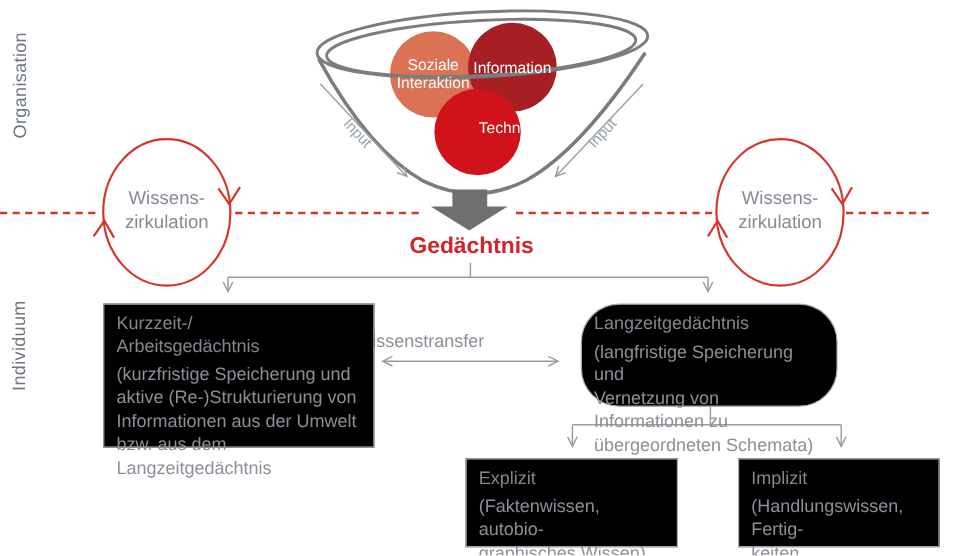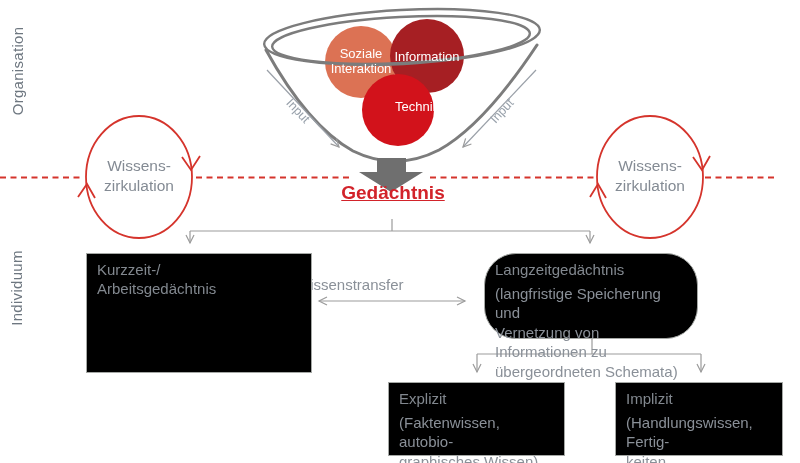--- a/index.html
+++ b/index.html
@@ -94,37 +94,41 @@
       <path d="M701,354 V372" marker-end="url(#chev)"></path>
     </g>
   </svg>
 
   <div class="txt side-label" style="left:-42px;top:62px;">Organisation</div>
   <div class="txt side-label" style="left:-43px;top:279px;">Individuum</div>
 
   <div class="txt bubble-label" style="left:316px;top:47px;">Soziale
 Interaktion</div>
   <div class="txt bubble-label" style="left:382px;top:50px;">Information</div>
-  <div class="txt bubble-label" style="left:372px;top:100px;">Technik</div>
+  <div class="txt bubble-label" style="left:353px;top:100px;text-align:right;">Technik</div>
 
   <div class="txt input-label" style="left:258px;top:104px;transform:rotate(47deg);">Input</div>
   <div class="txt input-label" style="left:462px;top:104px;transform:rotate(-47deg);">Input</div>
 
   <div class="txt circ-label" style="left:89px;top:156px;">Wissens-
 zirkulation</div>
   <div class="txt circ-label" style="left:600px;top:156px;">Wissens-
 zirkulation</div>
 
-  <div class="txt memory-title" style="left:293px;top:182px;text-decoration:underline;">Gedächtnis</div>
+  <div class="txt memory-title" style="left:293px;top:195px;">Gedächtnis</div>
 
   <div class="txt transfer-label" style="left:296px;top:276px;">Wissenstransfer</div>
 
   <div class="box" style="left:86px;top:253px;width:226px;height:120px;">
     <h3>Kurzzeit-/
 Arbeitsgedächtnis</h3>
+    <p>(kurzfristige Speicherung und
+aktive (Re-)Strukturierung von
+Informationen aus der Umwelt
+bzw. aus dem Langzeitgedächtnis</p>
   </div>
 
   <div class="box" style="left:484px;top:253px;width:214px;height:86px;border-radius:32px;">
     <h3>Langzeitgedächtnis</h3>
     <p>(langfristige Speicherung und
 Vernetzung von Informationen zu
 übergeordneten Schemata)</p>
   </div>
 
   <div class="box" style="left:388px;top:382px;width:177px;height:74px;">

